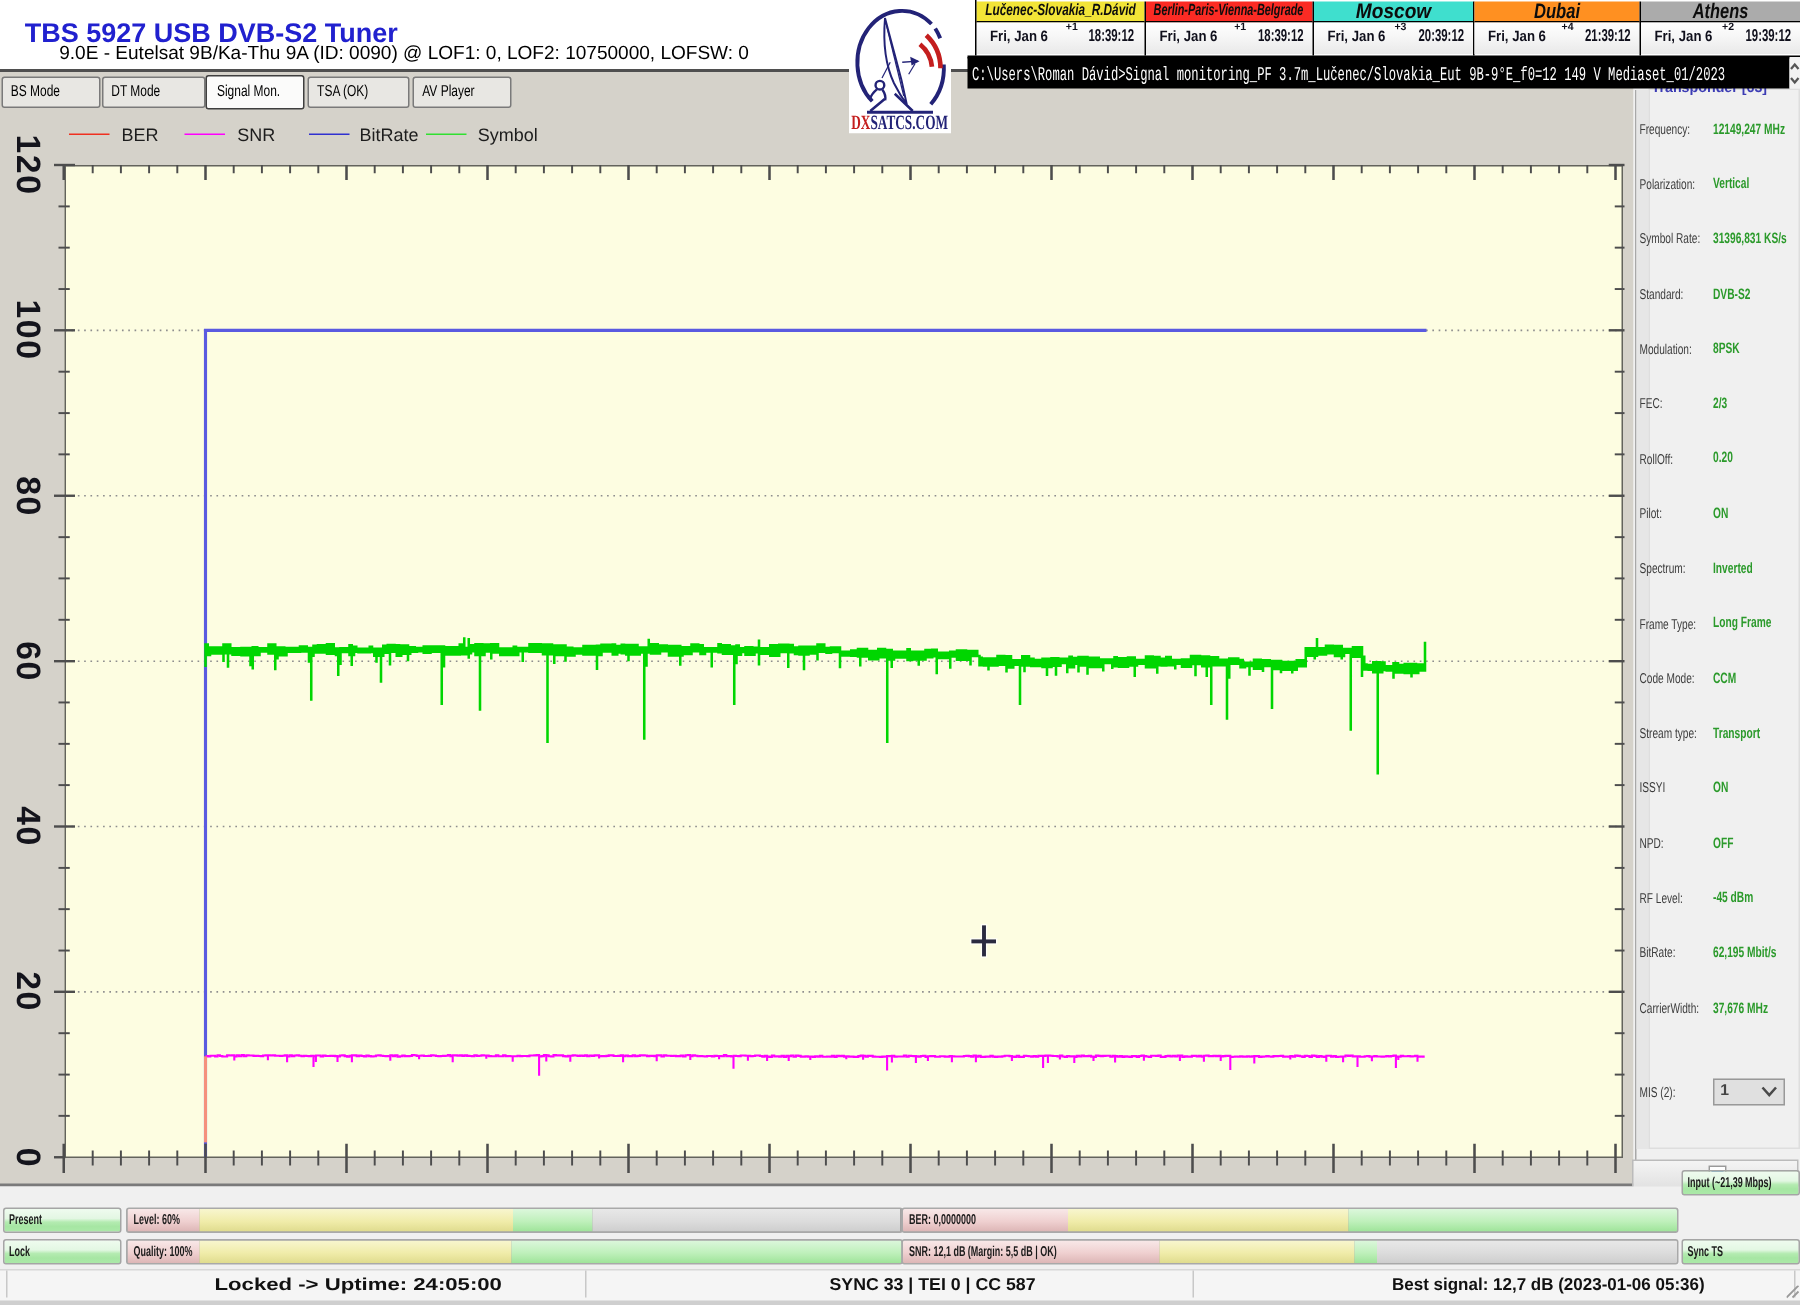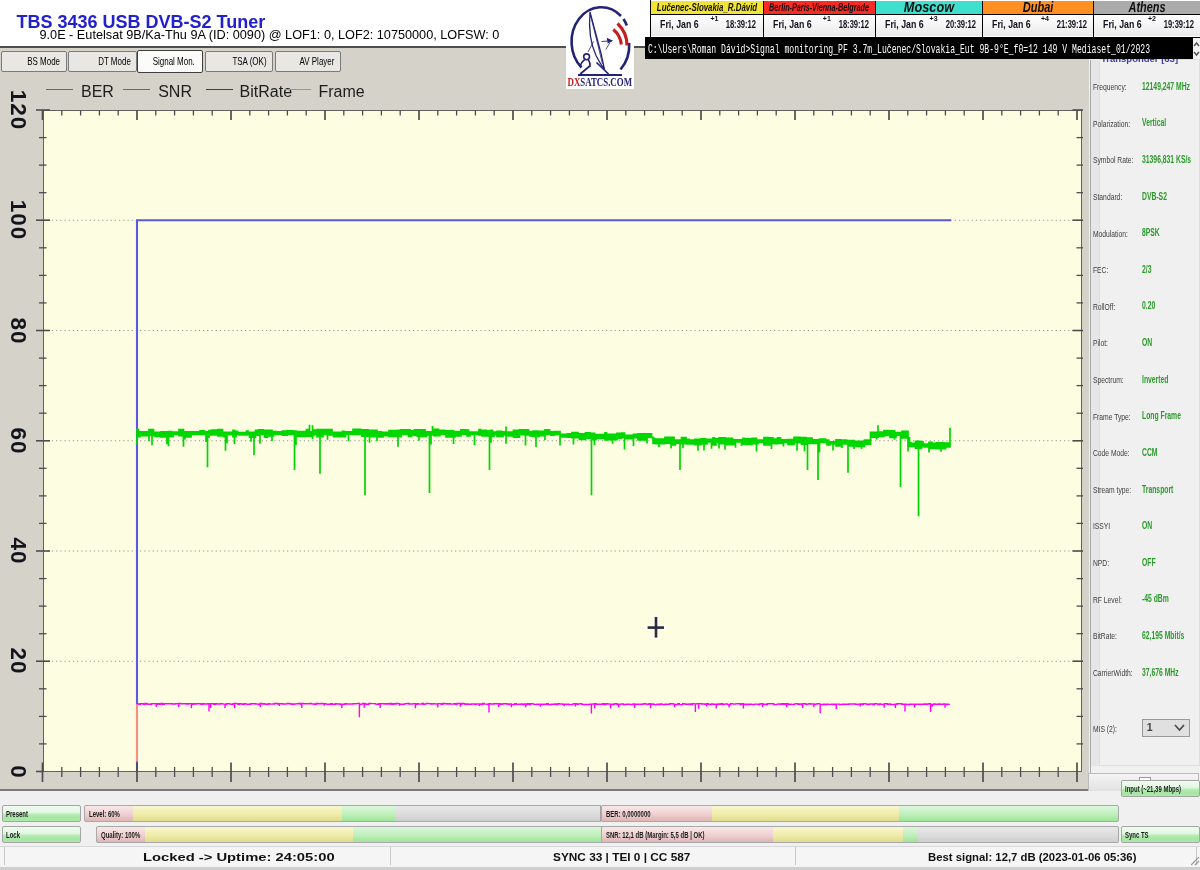--- a/index.html
+++ b/index.html
@@ -12,53 +12,53 @@
   .pval{position:absolute;left:1142px;font-size:10px;font-weight:bold;color:#2b9a2b;white-space:nowrap;
         transform:scaleX(0.68);transform-origin:0 0}
   .chdr{position:absolute;left:50%;top:0px;font-weight:bold;font-style:italic;
         color:#0d0d0d;white-space:nowrap;transform-origin:center;line-height:13px}
   .cday{position:absolute;left:9px;top:4.5px;font-size:10px;font-weight:bold;color:#10101c;
         transform:scaleX(0.88);transform-origin:0 0;white-space:nowrap}
   .coff{position:absolute;right:44px;top:0.5px;font-size:7px;font-weight:bold;color:#10101c}
   .ctime{position:absolute;right:6px;top:3.5px;font-size:11.5px;font-weight:bold;color:#10101c;
         transform:scaleX(0.66);transform-origin:100% 0;white-space:nowrap}
   .tabbtn{position:absolute;top:51px;height:20.6px;background:#e8e7e3;border:1px solid #7a7a7a;
-        text-align:right;font-size:10.5px;color:#000;line-height:19.5px;box-sizing:border-box;border-radius:2px}
+        text-align:left;font-size:10.5px;color:#000;line-height:19.5px;box-sizing:border-box;border-radius:2px}
   .tabbtn>span{display:inline-block;transform:scaleX(0.76)}
   .sbar{position:absolute;border:1px solid #a9a9a9;border-radius:2px;overflow:hidden;background:#a3a3a3}
   .spill{position:absolute;border:1px solid #a5a5a5;border-radius:2px;overflow:hidden}
   .sbtxt{position:absolute;left:4px;top:2px;font-size:9.5px;font-weight:bold;color:#1a1a1a;white-space:nowrap;
         transform:scaleX(0.63);transform-origin:0 0}
   .bstxt{position:absolute;top:850.5px;font-size:11.5px;font-weight:bold;color:#111;white-space:nowrap;
         transform-origin:0 0}
-  .leg{position:absolute;top:83.2px;font-size:16px;color:#1d1d1d}
+  .leg{position:absolute;top:83.2px;font-size:12px;color:#1d1d1d}
 </style></head>
 <body>
 
 <div class="abs" style="left:0;top:0;width:1200px;height:47px;background:#fff"></div>
 <div class="abs" style="left:0;top:46.3px;width:646px;height:1.4px;background:#4f4f4f"></div>
-<div class="abs" style="left:16.5px;top:12px;font-size:18px;font-weight:bold;color:#2121cf">TBS 3436 USB DVB-S2 Tuner</div>
+<div class="abs" style="left:16.5px;top:12px;font-size:18px;font-weight:bold;color:#2121cf">TBS 5927 USB DVB-S2 Tuner</div>
 <div class="abs" style="left:39.5px;top:28.2px;font-size:12.7px;color:#000">9.0E - Eutelsat 9B/Ka-Thu 9A (ID: 0090) @ LOF1: 0, LOF2: 10750000, LOFSW: 0</div>
 
 <div class="abs" style="left:0;top:47.7px;width:1089px;height:742.3px;background:#d5d2ca"></div>
 
 <div class="tabbtn" style="left:0.5px;width:66px"><span>BS Mode</span></div>
 <div class="tabbtn" style="left:68px;width:68.5px"><span>DT Mode</span></div>
 <div class="tabbtn" style="left:137px;top:49.5px;height:23px;width:65.5px;background:#fbfbfa;border:1.8px solid #3f3f3f;line-height:21px"><span>Signal Mon.</span></div>
 <div class="tabbtn" style="left:204.5px;width:68px"><span>TSA (OK)</span></div>
 <div class="tabbtn" style="left:274.5px;width:66px"><span>AV Player</span></div>
 
 <div class="abs" style="left:45.6px;top:88.6px;width:27.6px;height:1.5px;background:#f03020"></div>
 <div class="leg" style="left:81px">BER</div>
 <div class="abs" style="left:122.8px;top:88.6px;width:27.6px;height:1.5px;background:#ff00ff"></div>
 <div class="leg" style="left:158.2px">SNR</div>
 <div class="abs" style="left:205.8px;top:88.6px;width:27.6px;height:1.5px;background:#3030d0"></div>
 <div class="leg" style="left:239.6px">BitRate</div>
 <div class="abs" style="left:283.8px;top:88.6px;width:27.6px;height:1.5px;background:#30e030"></div>
-<div class="leg" style="left:318.5px">Frame</div>
+<div class="leg" style="left:318.5px">Symbol</div>
 
 <div class="abs" style="left:42.5px;top:110.0px;width:1039.5px;height:661.5px;background:#fdfde1;border:1.4px solid #63635c;box-sizing:border-box"></div>
 <div class="ylab" style="left:18px;top:771.5px">0</div>
 <div class="ylab" style="left:18px;top:661.2px">20</div>
 <div class="ylab" style="left:18px;top:551.0px">40</div>
 <div class="ylab" style="left:18px;top:440.8px">60</div>
 <div class="ylab" style="left:18px;top:330.5px">80</div>
 <div class="ylab" style="left:18px;top:220.2px">100</div>
 <div class="ylab" style="left:18px;top:110.0px">120</div>
 <svg class="abs" style="left:0;top:0" width="1200" height="870" viewBox="0 0 1200 870">
@@ -389,21 +389,21 @@
 <div class="spill" style="left:2px;top:826px;width:76.5px;height:14.5px;background:linear-gradient(180deg,#effbef 0%,#e3f7e3 42%,#b4ebb1 58%,#a6e6a3 78%,#abe9a8 100%)">
     <div class="sbtxt" style="left:3px">Lock</div>
   </div>
 <div class="sbar" style="left:84px;top:805px;width:515.5px;height:14.5px">
     <div style="position:absolute;left:0.0px;top:0;width:47.8px;height:100%;background:linear-gradient(180deg,#f8e8e8 0%,#efd0d0 55%,#ddb6b6 100%)"></div>
     <div style="position:absolute;left:47.8px;top:0;width:209.2px;height:100%;background:linear-gradient(180deg,#f8f6cf 0%,#f0ecaa 55%,#e0dc8e 100%)"></div>
     <div style="position:absolute;left:257.0px;top:0;width:53.3px;height:100%;background:linear-gradient(180deg,#dcf7dc 0%,#bff0bb 55%,#9fe49a 100%)"></div>
     <div style="position:absolute;left:310.3px;top:0;width:205.2px;height:100%;background:linear-gradient(180deg,#e8e8e8 0%,#dcdcdc 55%,#cecece 100%)"></div>
     <div class="sbtxt">Level: 60%</div>
   </div>
-<div class="sbar" style="left:96px;top:826px;width:515.5px;height:14.5px">
+<div class="sbar" style="left:84px;top:826px;width:515.5px;height:14.5px">
     <div style="position:absolute;left:0.0px;top:0;width:47.8px;height:100%;background:linear-gradient(180deg,#f8e8e8 0%,#efd0d0 55%,#ddb6b6 100%)"></div>
     <div style="position:absolute;left:47.8px;top:0;width:208.2px;height:100%;background:linear-gradient(180deg,#f8f6cf 0%,#f0ecaa 55%,#e0dc8e 100%)"></div>
     <div style="position:absolute;left:256.0px;top:0;width:259.5px;height:100%;background:linear-gradient(180deg,#dcf7dc 0%,#bff0bb 55%,#9fe49a 100%)"></div>
     <div class="sbtxt">Quality: 100%</div>
   </div>
 <div class="sbar" style="left:600.5px;top:805px;width:516.5px;height:14.5px">
     <div style="position:absolute;left:0.0px;top:0;width:110.5px;height:100%;background:linear-gradient(180deg,#f8e8e8 0%,#efd0d0 55%,#ddb6b6 100%)"></div>
     <div style="position:absolute;left:110.5px;top:0;width:186.6px;height:100%;background:linear-gradient(180deg,#f8f6cf 0%,#f0ecaa 55%,#e0dc8e 100%)"></div>
     <div style="position:absolute;left:297.1px;top:0;width:219.4px;height:100%;background:linear-gradient(180deg,#dcf7dc 0%,#bff0bb 55%,#9fe49a 100%)"></div>
     <div class="sbtxt">BER: 0,0000000</div>

